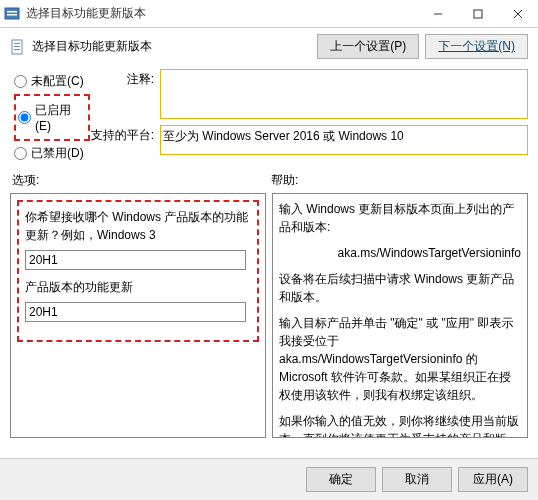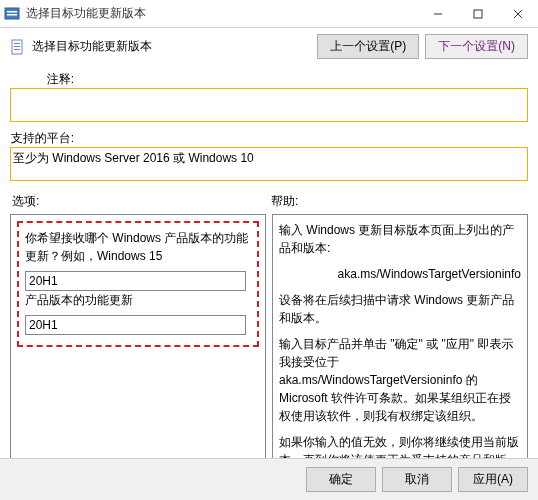--- a/index.html
+++ b/index.html
@@ -46,21 +46,21 @@
   .top-btns { display: flex; gap: 6px; margin-left: auto; }
   .btn {
     border: 1px solid #adadad;
     background: #e1e1e1;
     padding: 3px 12px;
     font-size: 12px;
     font-family: inherit;
     min-width: 80px;
     cursor: pointer;
   }
-  .btn:disabled { color: #701a75; background: #efefef; cursor: default; }
+  .btn:disabled { color: #0c4a6e; background: #efefef; cursor: default; text-decoration: underline; }
 
   .upper-area {
     display: flex;
     margin-top: 10px;
   }
   .radio-col {
     width: 80px;
     padding-left: 4px;
   }
   .radio-row {
@@ -71,21 +71,20 @@
   .radio-row input { margin-right: 4px; }
   .red-emph {
     border: 2px dashed #d02020;
     padding: 2px 2px;
   }
 
   .fields-col { flex: 1; }
   .field-row {
     display: flex;
     margin-bottom: 6px;
-    flex-direction: column;
   }
   .field-label { width: 70px; text-align: right; padding-right: 6px; padding-top: 2px; }
   .field-ta {
     flex: 1;
     border: 1px solid #eab308;
     padding: 2px;
     font-family: inherit;
     font-size: 12px;
     resize: none;
     overflow-y: scroll;
@@ -121,21 +120,21 @@
     border: 2px dashed #d02020;
     padding: 6px 6px 10px 6px;
   }
   .opts-inner p { margin-bottom: 6px; }
   .opts-input {
     width: 98%;
     border: 1px solid #828790;
     padding: 2px 3px;
     font-family: inherit;
     font-size: 12px;
-    margin-bottom: 0;
+    margin-bottom: 8px;
   }
   .help-pane p { margin-bottom: 8px; }
   .help-pane .indent { text-align: right; }
 
   .bottom-bar {
     position: absolute;
     bottom: 0; left: 0; right: 0;
     border-top: 1px solid #d0d0d0;
     padding: 8px 10px;
     display: flex;
@@ -188,20 +187,36 @@
         </svg>
     </span>
     <span class="subheader-text">选择目标功能更新版本</span>
     <div class="top-btns">
       <button class="btn">上一个设置(P)</button>
       <button class="btn" disabled="">下一个设置(N)</button>
     </div>
   </div>
 
   <div class="upper-area">
+    <div class="radio-col">
+      <label class="radio-row">
+        <input type="radio" name="state" style="">
+        <span>未配置(C)</span>
+      </label>
+      <div class="red-emph">
+        <label class="radio-row">
+          <input type="radio" name="state" checked="" style="">
+          <span>已启用(E)</span>
+        </label>
+      </div>
+      <label class="radio-row">
+        <input type="radio" name="state" style="">
+        <span>已禁用(D)</span>
+      </label>
+    </div>
 
     <div class="fields-col">
       <div class="field-row">
         <div class="field-label">注释:</div>
         <textarea id="comment-ta" class="field-ta" style=""></textarea>
       </div>
       <div class="field-row">
         <div class="field-label">支持的平台:</div>
         <textarea id="platform-ta" class="field-ta" readonly="" style="">至少为 Windows Server 2016 或 Windows 10</textarea>
       </div>
@@ -209,21 +224,21 @@
   </div>
 
   <div class="lower-labels">
     <div class="opts-label">选项:</div>
     <div class="help-label">帮助:</div>
   </div>
 
   <div class="lower-row">
     <div class="pane">
       <div class="opts-inner">
-        <p>你希望接收哪个 Windows 产品版本的功能更新？例如，Windows 15</p>
+        <p>你希望接收哪个 Windows 产品版本的功能更新？例如，Windows 3</p>
         <input class="opts-input" value="20H1" style="">
         <p>产品版本的功能更新</p>
         <input class="opts-input" value="20H1" style="">
       </div>
     </div>
     <div class="pane help-pane">
       <p>输入 Windows 更新目标版本页面上列出的产品和版本:</p>
       <p class="indent">aka.ms/WindowsTargetVersioninfo</p>
       <p>设备将在后续扫描中请求 Windows 更新产品和版本。</p>
       <p>输入目标产品并单击 "确定" 或 "应用" 即表示我接受位于 aka.ms/WindowsTargetVersioninfo 的 Microsoft 软件许可条款。如果某组织正在授权使用该软件，则我有权绑定该组织。</p>

